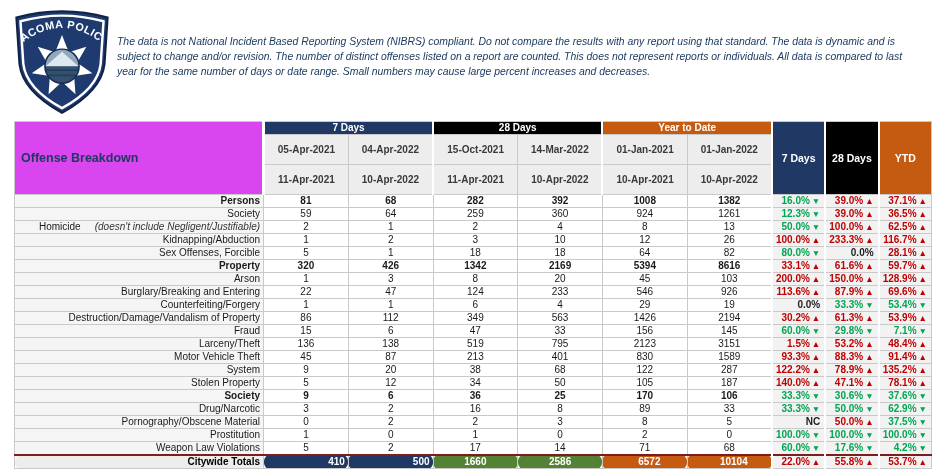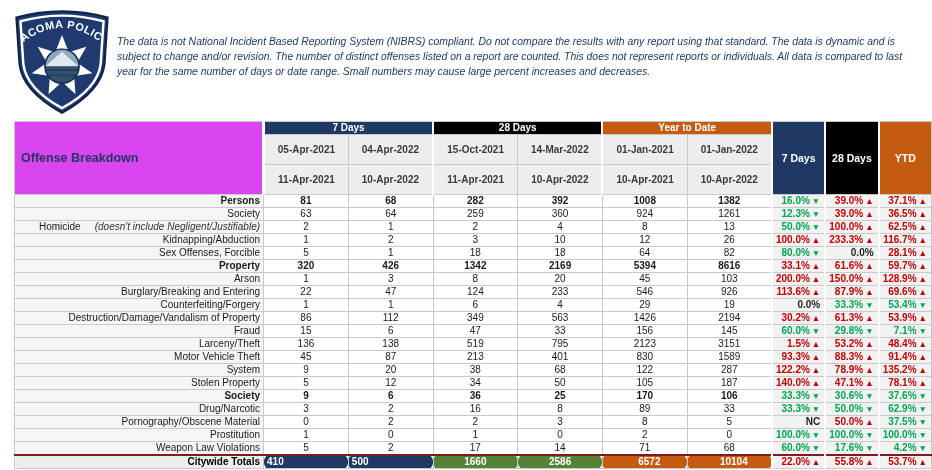--- a/index.html
+++ b/index.html
@@ -32,21 +32,21 @@
   td.label { text-align:right; background:#F5F5F5; padding-left:6px; color:#1a1a1a; }
   tr.sub td.label { padding-left:24px; font-weight:normal; }
   tr.cat td.label, tr.cat td.num { font-weight:bold; }
   .note { font-style:italic; font-weight:normal; margin-left:14px; color:#333; }
   td.num { text-align:center; background:#fff; color:#1a1a1a; }
   td.pct { background:#F2F2F2; text-align:right; font-weight:bold; border-left:2px solid #fff; padding-right:4px; }
   .pct-up { color:#C00000; } .pct-down { color:#00A651; } .pct-none { color:#222222; }
   .arrow { margin-left:2px; font-size:8.5px; }
   tr.totals td { font-weight:bold; border-top:2px solid #7f1d1d;border-radius:6px; }
   tr.totals td.label { background:#EDEDED; color:#000; }
-  td.val-navy  { background:#1F3864; color:#fff; text-align:left; }
+  td.val-navy  { background:#1F3864; color:#fff; text-align:right; }
   td.val-green { background:#548235; color:#fff; text-align:center; }
   td.val-orange{ background:#C55A11; color:#fff; text-align:center;padding-left:12px; }
 </style>
 </head>
 <body>
 
 <div class="badge-wrap">
   <svg width="104" height="112" viewBox="0 0 100 108">
     <defs>
       <clipPath id="photoClip">
@@ -124,21 +124,21 @@
           <td class="num">282</td>
           <td class="num">392</td>
           <td class="num">1008</td>
           <td class="num">1382</td>
           <td class="pct pct-down"><span>16.0%</span><span class="arrow">▼</span></td>
           <td class="pct pct-up"><span>39.0%</span><span class="arrow">▲</span></td>
           <td class="pct pct-up"><span>37.1%</span><span class="arrow">▲</span></td>
         </tr>
         <tr class="sub">
           <td class="label"><span>Society</span></td>
-          <td class="num">63</td>
+          <td class="num">59</td>
           <td class="num">64</td>
           <td class="num">259</td>
           <td class="num">360</td>
           <td class="num">924</td>
           <td class="num">1261</td>
           <td class="pct pct-down"><span>12.3%</span><span class="arrow">▼</span></td>
           <td class="pct pct-up"><span>39.0%</span><span class="arrow">▲</span></td>
           <td class="pct pct-up"><span>36.5%</span><span class="arrow">▲</span></td>
         </tr>
         <tr class="sub">

